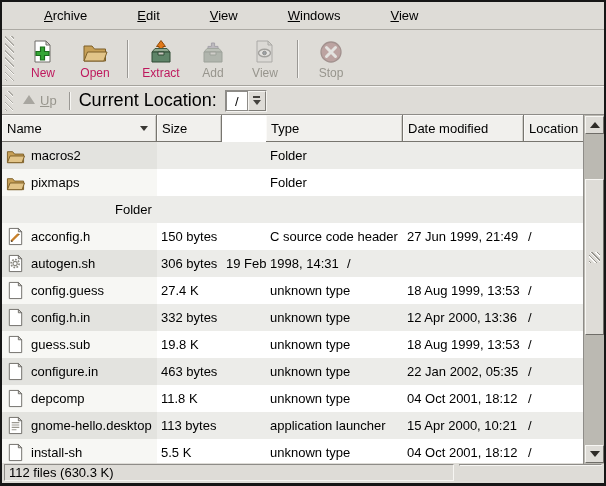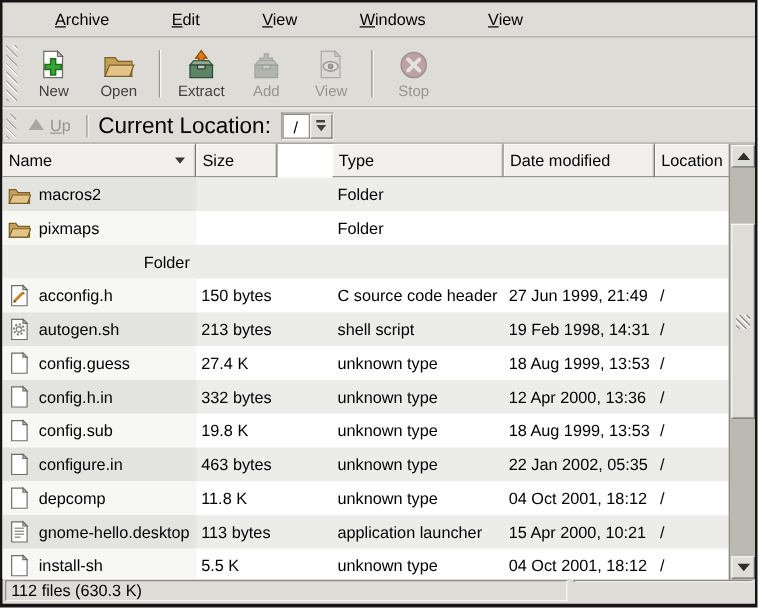--- a/index.html
+++ b/index.html
@@ -25,21 +25,21 @@
   .hsep { height:0; border-top:1px solid #A5A39D; border-bottom:1px solid #F7F6F3; }
 
   
   .toolbar { height:55px; display:flex; align-items:center; padding:2px 2px 0 2px; }
   .grip {
     width:9px; align-self:stretch; margin:4px 3px 4px 1px; cursor:grab;
     background:repeating-linear-gradient(45deg,#F8F7F4 0 1px,#AEACA6 1px 2px,transparent 2px 5px);
   }
   .tb-btn { width:52px; height:48px; display:flex; flex-direction:column; align-items:center;
             justify-content:flex-start; gap:1px; padding-top:3px; border:1px solid transparent; cursor:default;}
-  .tb-btn .tb-label { font-size:12px; color:#404040; }
+  .tb-btn .tb-label { font-size:12px; color:#be185d; }
   .tb-btn.disabled .tb-label { color:#97958D; }
   .tb-btn.disabled .tb-icon { opacity:.45; filter:saturate(.55) contrast(.85); }
   .tb-icon { width:26px; height:26px; display:block; }
   .vsep { width:0; height:38px; border-left:1px solid #9A9894; border-right:1px solid #F7F6F3; margin:0 6px; }
 
   
   .locbar { height:27px; display:flex; align-items:center; padding:1px 4px 1px 2px;border-radius:13px; }
   .loc-grip { width:8px; height:20px; margin:0 4px 0 1px; cursor:grab;
     background:repeating-linear-gradient(45deg,#F8F7F4 0 1px,#AEACA6 1px 2px,transparent 2px 5px); }
   .up-btn { display:flex; align-items:center; gap:5px; padding:2px 6px; color:#97958D; font-size:13px; cursor:default;}
@@ -283,22 +283,21 @@
     <div class="cell c-date">27 Jun 1999, 21:49</div>
     <div class="cell c-loc" style="flex:1">/</div>
   </div>
         <div class="row striped">
     <div class="cell c-name">
       <svg class="ficon" viewBox="0 0 20 20">
               <use href="#i-script"></use>
             </svg>
       <span>autogen.sh</span>
     </div>
-    <div class="cell c-size">213 bytes</div>
-    <div class="cell c-type">shell script</div>
+    <div class="cell c-size">306 bytes</div>
     <div class="cell c-date">19 Feb 1998, 14:31</div>
     <div class="cell c-loc" style="flex:1">/</div>
   </div>
         <div class="row">
     <div class="cell c-name">
       <svg class="ficon" viewBox="0 0 20 20">
               <use href="#i-doc"></use>
             </svg>
       <span>config.guess</span>
     </div>
@@ -317,21 +316,21 @@
     <div class="cell c-size">332 bytes</div>
     <div class="cell c-type">unknown type</div>
     <div class="cell c-date">12 Apr 2000, 13:36</div>
     <div class="cell c-loc" style="flex:1">/</div>
   </div>
         <div class="row">
     <div class="cell c-name">
       <svg class="ficon" viewBox="0 0 20 20">
               <use href="#i-doc"></use>
             </svg>
-      <span>config.sub</span>
+      <span>guess.sub</span>
     </div>
     <div class="cell c-size">19.8 K</div>
     <div class="cell c-type">unknown type</div>
     <div class="cell c-date">18 Aug 1999, 13:53</div>
     <div class="cell c-loc" style="flex:1">/</div>
   </div>
         <div class="row striped">
     <div class="cell c-name">
       <svg class="ficon" viewBox="0 0 20 20">
               <use href="#i-doc"></use>

